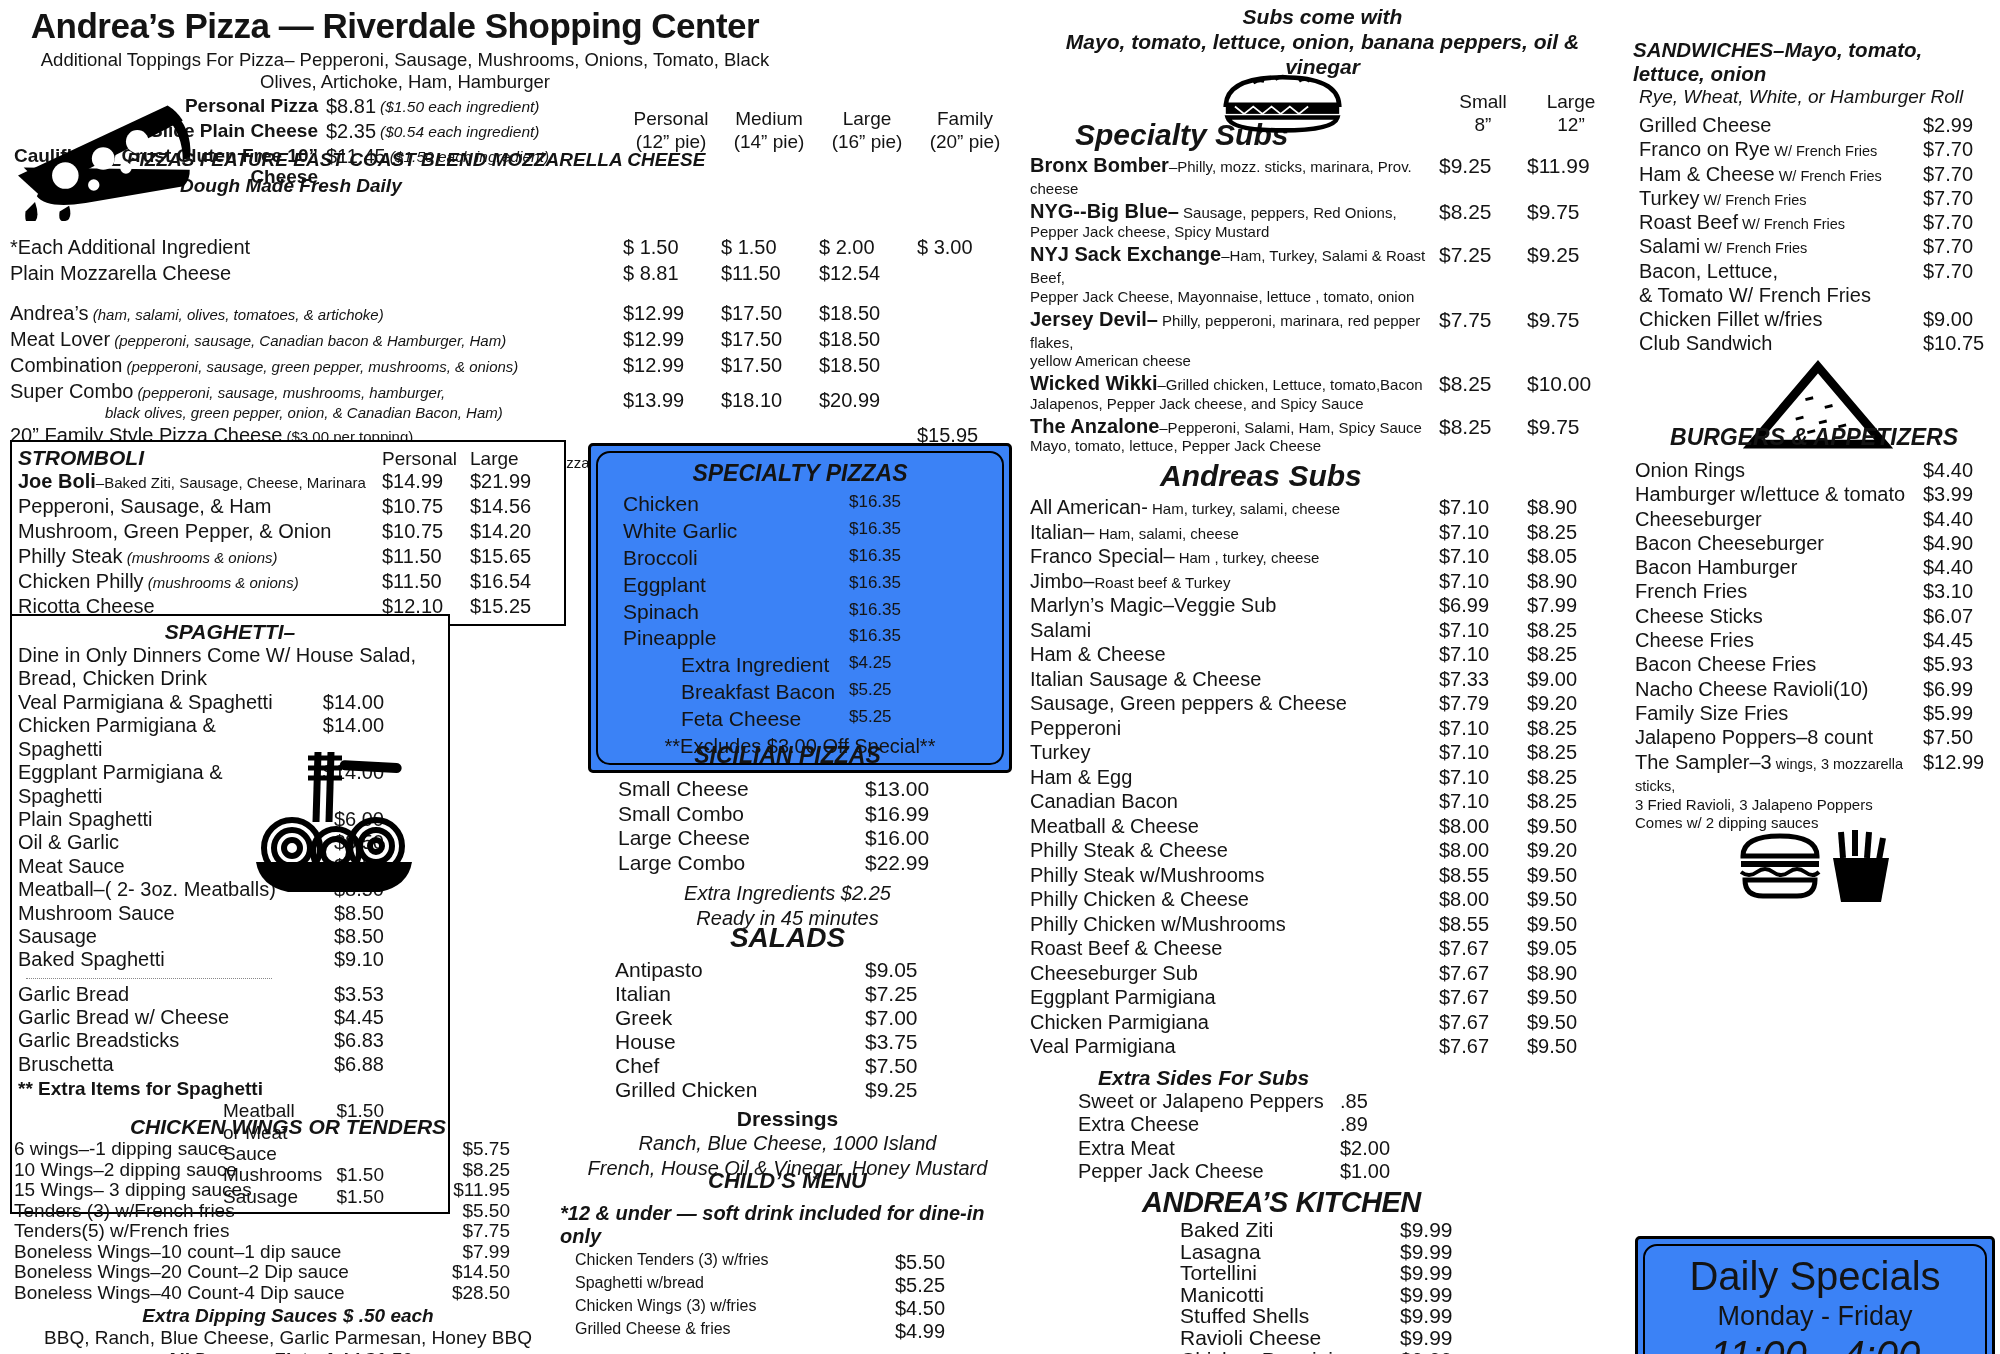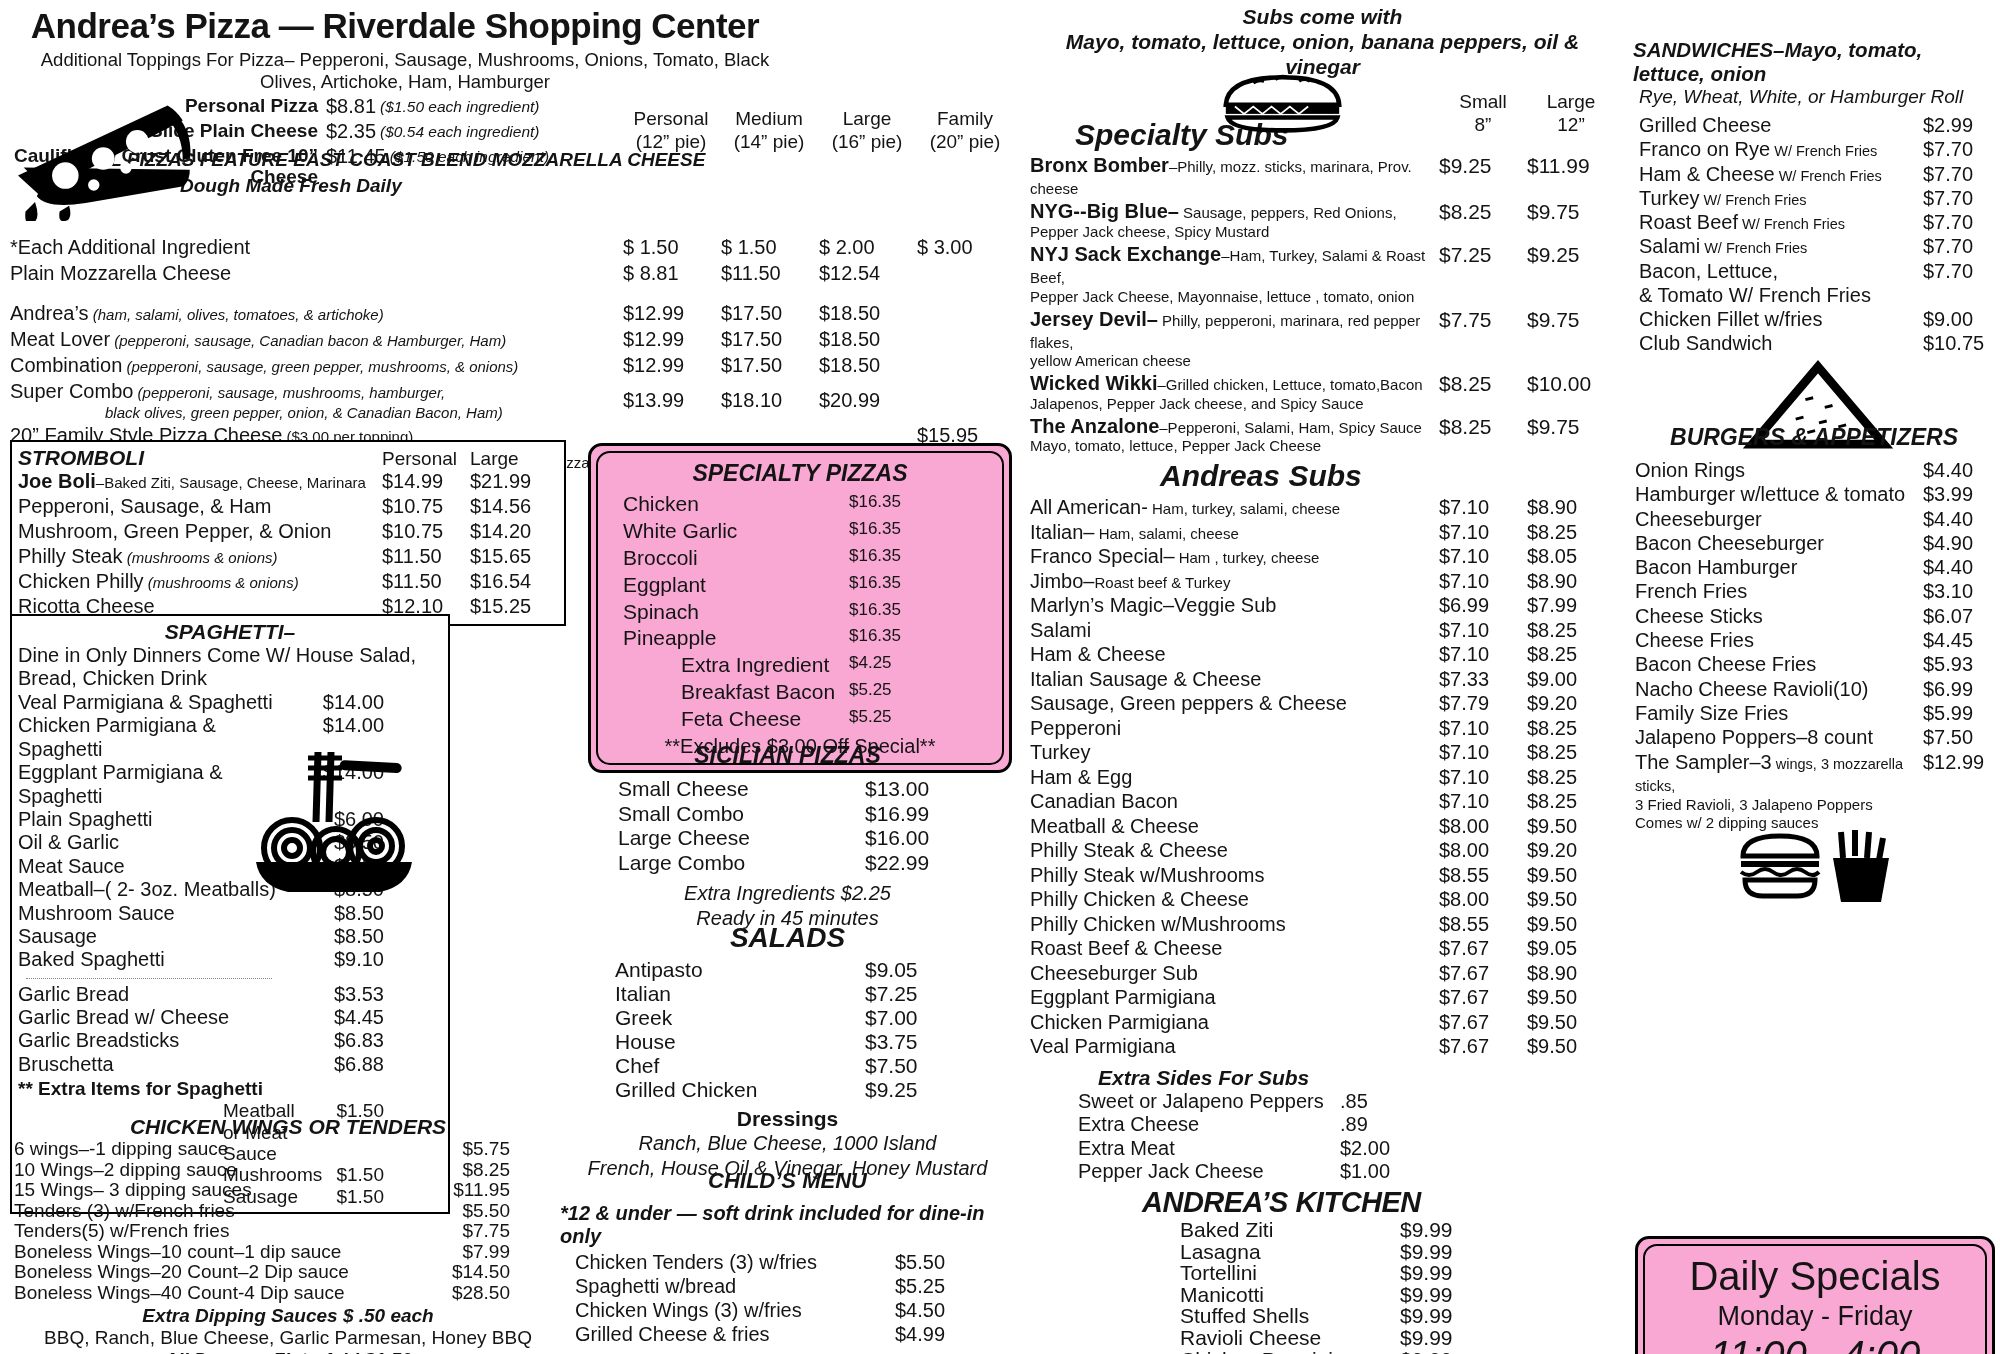--- a/index.html
+++ b/index.html
@@ -53,21 +53,21 @@
 .extras .price{flex:0 0 140px;text-align:right;padding-right:58px;font-size:19px}
 
 #wings{left:10px;top:1115px;width:556px}
 .w-head{text-align:center;font-size:21px;font-weight:bold;font-style:italic}
 .wlist .lbl{font-size:19px;line-height:1.08;padding-left:4px}
 .wlist .price{flex:0 0 120px;text-align:right;padding-right:56px;font-size:19px;line-height:1.08}
 .w-f1{text-align:center;font-size:19px;font-weight:bold;font-style:italic;margin-top:2px}
 .w-f2{text-align:center;font-size:19px}
 .w-f3{text-align:center;font-size:19px;font-weight:bold;font-style:italic}
 
-.fancy{border:3.5px solid #000;border-radius:14px;position:relative;background:#f9a8d4}
+.fancy{border:3.5px solid #000;border-radius:5px;position:relative;background:#3b82f6}
 .fancy::before{content:"";position:absolute;inset:5px;border:2px solid #000;border-radius:14px;pointer-events:none}
 
 #specialty-box{left:588px;top:443px;width:424px;padding:14px 10px 12px}
 .spz-head{text-align:center;font-size:23px;font-weight:bold;font-style:italic;margin-bottom:4px}
 .spzlist .lbl{padding-left:22px;font-size:21px;line-height:1.28}
 .spzlist .price{flex:0 0 150px;font-size:17px;line-height:1.28}
 .spzlist .mrow.ind .lbl{padding-left:80px}
 .spz-foot{text-align:center;font-size:20px;margin-top:2px}
 #sicilian{left:560px;top:742px;width:455px}
 .mid-head{text-align:center;font-size:23px;font-weight:bold;font-style:italic;margin-bottom:8px}
@@ -76,21 +76,21 @@
 .sic-note{text-align:center;font-style:italic;font-size:20px;line-height:1.25}
 #salads{left:560px;top:922px;width:455px}
 .sal-head{text-align:center;font-size:28px;font-weight:bold;font-style:italic;margin-bottom:4px}
 .sallist .lbl{padding-left:55px;font-size:21px;line-height:1.1;margin-bottom:1px}
 .sallist .price{flex:0 0 150px;font-size:21px}
 .drs-head{text-align:center;font-size:21px;font-weight:bold;margin-top:4px}
 .drs-line{text-align:center;font-style:italic;font-size:20px;line-height:1.25}
 #childs{left:560px;top:1168px;width:455px}
 .ch-head{text-align:center;font-size:22px;font-weight:bold;font-style:italic;margin-bottom:8px}
 .ch-note{font-size:20px;font-weight:bold;font-style:italic;margin-bottom:3px}
-.chlist .lbl{padding-left:15px;font-size:20px;line-height:1.15;margin-bottom:1px}
+.chlist .lbl{padding-left:15px;font-size:16px;line-height:1.15;margin-bottom:1px}
 .chlist .price{flex:0 0 120px;font-size:20px}
 
 #subs-col{left:1030px;top:4px;width:585px}
 .subs-n1,.subs-n2{text-align:center;font-size:21px;font-weight:bold;font-style:italic;line-height:1.2}
 .subs-hrow{display:flex;margin-top:2px}
 .subs-hwrap{flex:1;position:relative;height:72px}
 .subs-heading{position:absolute;left:45px;bottom:2px;font-size:30px;font-weight:bold;font-style:italic}
 #sub-icon{position:absolute;left:185px;top:-12px}
 .size-col{flex:0 0 88px;text-align:center;font-size:19px;line-height:1.25;padding-top:8px}
 .sslist .lbl{font-size:20px;line-height:1.12;margin-bottom:2px}

